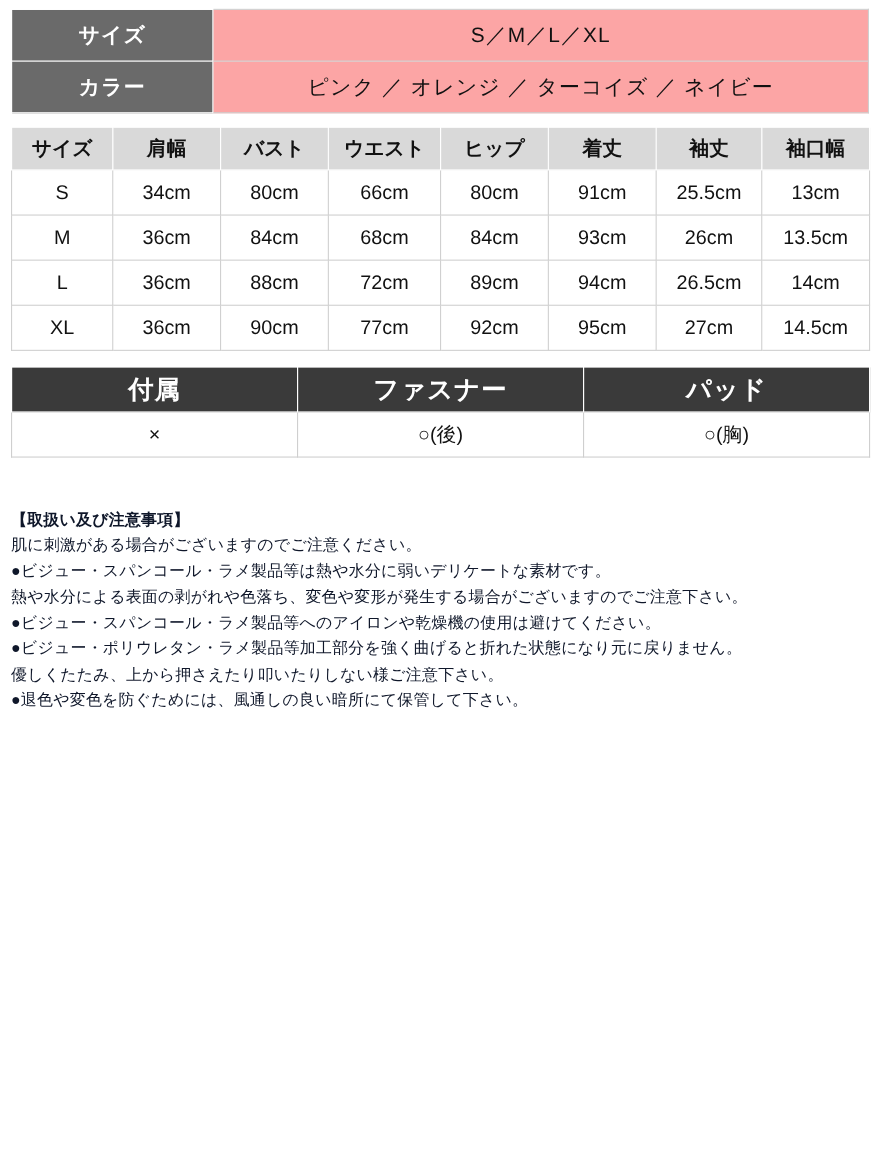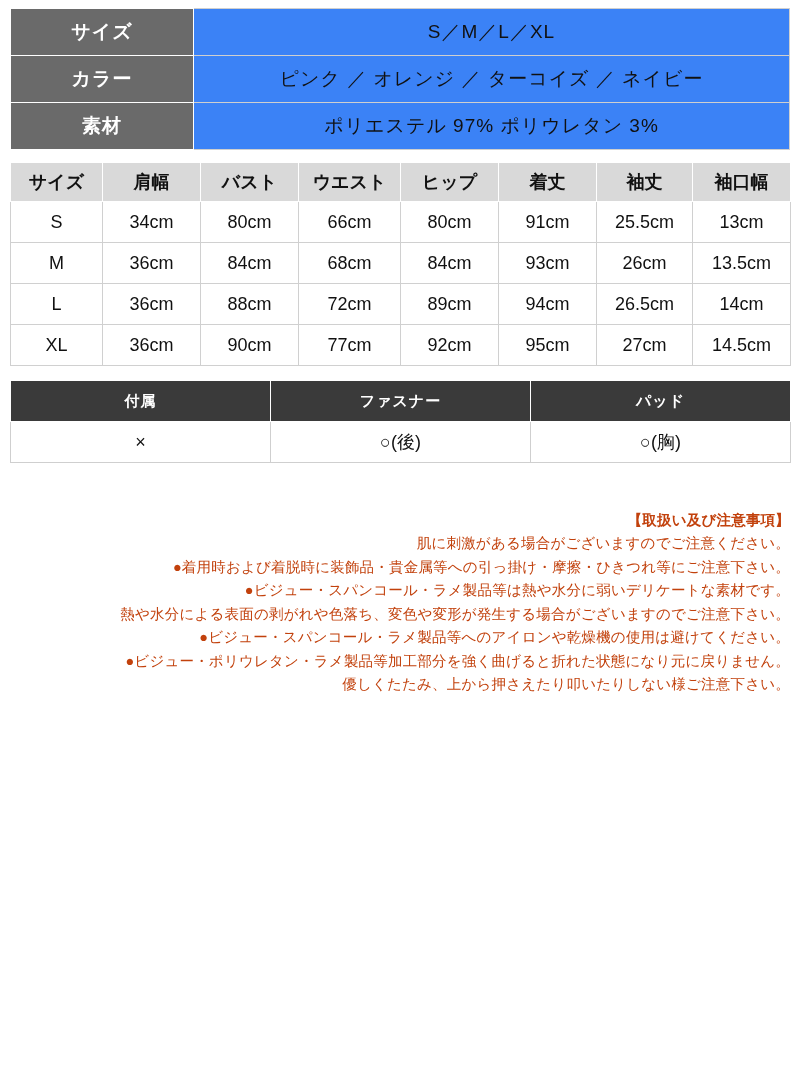--- a/index.html
+++ b/index.html
@@ -38,21 +38,21 @@
     vertical-align: middle;
   }
   .spec-table td.head {
     background: #6a6a6a;
     color: #ffffff;
     font-weight: bold;
     width: 180px;
     letter-spacing: 1px;
   }
   .spec-table td.val {
-    background: #3b82f6;
+    background: #fca5a5;
     color: #111111;
     border: 1px solid #cfcfcf;
     letter-spacing: 1px;
   }
   .spec-table tr:first-child td.val { border-top: 1px solid #cfcfcf; }
 
   
   .size-table {
     margin-bottom: 14px;
   }
@@ -85,21 +85,21 @@
   .size-table col.c7 { width: 98px; }
 
   
   .feat-table {
     margin-bottom: 0;
   }
   .feat-table th {
     background: #3a3a3a;
     color: #ffffff;
     font-weight: bold;
-    font-size: 15px;
+    font-size: 23px;
     height: 38px;
     border: 1px solid #ffffff;
     text-align: center;
     vertical-align: middle;
     letter-spacing: 1px;
   }
   .feat-table td {
     height: 38px;
     font-size: 18px;
     text-align: center;
@@ -108,45 +108,40 @@
     background: #ffffff;
     color: #111111;
   }
   .feat-gap { height: 4px; }
 
   
   .notes {
     margin-top: 42px;
     font-size: 14.5px;
     line-height: 1.62;
-    color: #c2410c;
+    color: #0f172a;
     letter-spacing: 0.2px;
-    text-align: right;
   }
   .notes .line { white-space: pre; }
   .notes .title { font-weight: bold; }
 </style>
 </head>
 <body>
 
 <div class="page">
 
   <table class="spec-table">
     <tbody>
       <tr>
         <td class="head">サイズ</td>
         <td class="val">S／M／L／XL</td>
       </tr>
       <tr>
         <td class="head">カラー</td>
         <td class="val">ピンク ／ オレンジ ／ ターコイズ ／ ネイビー</td>
-      </tr>
-      <tr>
-        <td class="head">素材</td>
-        <td class="val">ポリエステル 97%  ポリウレタン 3%</td>
       </tr>
     </tbody>
   </table>
 
   <table class="size-table">
     <colgroup>
       <col class="c0">
         <col class="c1">
         <col class="c2">
         <col class="c3">
@@ -232,21 +227,21 @@
       </tr>
     </tbody>
   </table>
 
   <div class="feat-gap"></div>
 
 
   <div class="notes">
     <div class="line title">【取扱い及び注意事項】</div>
     <div class="line">肌に刺激がある場合がございますのでご注意ください。</div>
-    <div class="line">●着用時および着脱時に装飾品・貴金属等への引っ掛け・摩擦・ひきつれ等にご注意下さい。</div>
     <div class="line">●ビジュー・スパンコール・ラメ製品等は熱や水分に弱いデリケートな素材です。</div>
     <div class="line">熱や水分による表面の剥がれや色落ち、変色や変形が発生する場合がございますのでご注意下さい。</div>
     <div class="line">●ビジュー・スパンコール・ラメ製品等へのアイロンや乾燥機の使用は避けてください。</div>
     <div class="line">●ビジュー・ポリウレタン・ラメ製品等加工部分を強く曲げると折れた状態になり元に戻りません。</div>
     <div class="line">優しくたたみ、上から押さえたり叩いたりしない様ご注意下さい。</div>
+    <div class="line">●退色や変色を防ぐためには、風通しの良い暗所にて保管して下さい。</div>
   </div>
 
 </div>
 
 </body></html>

